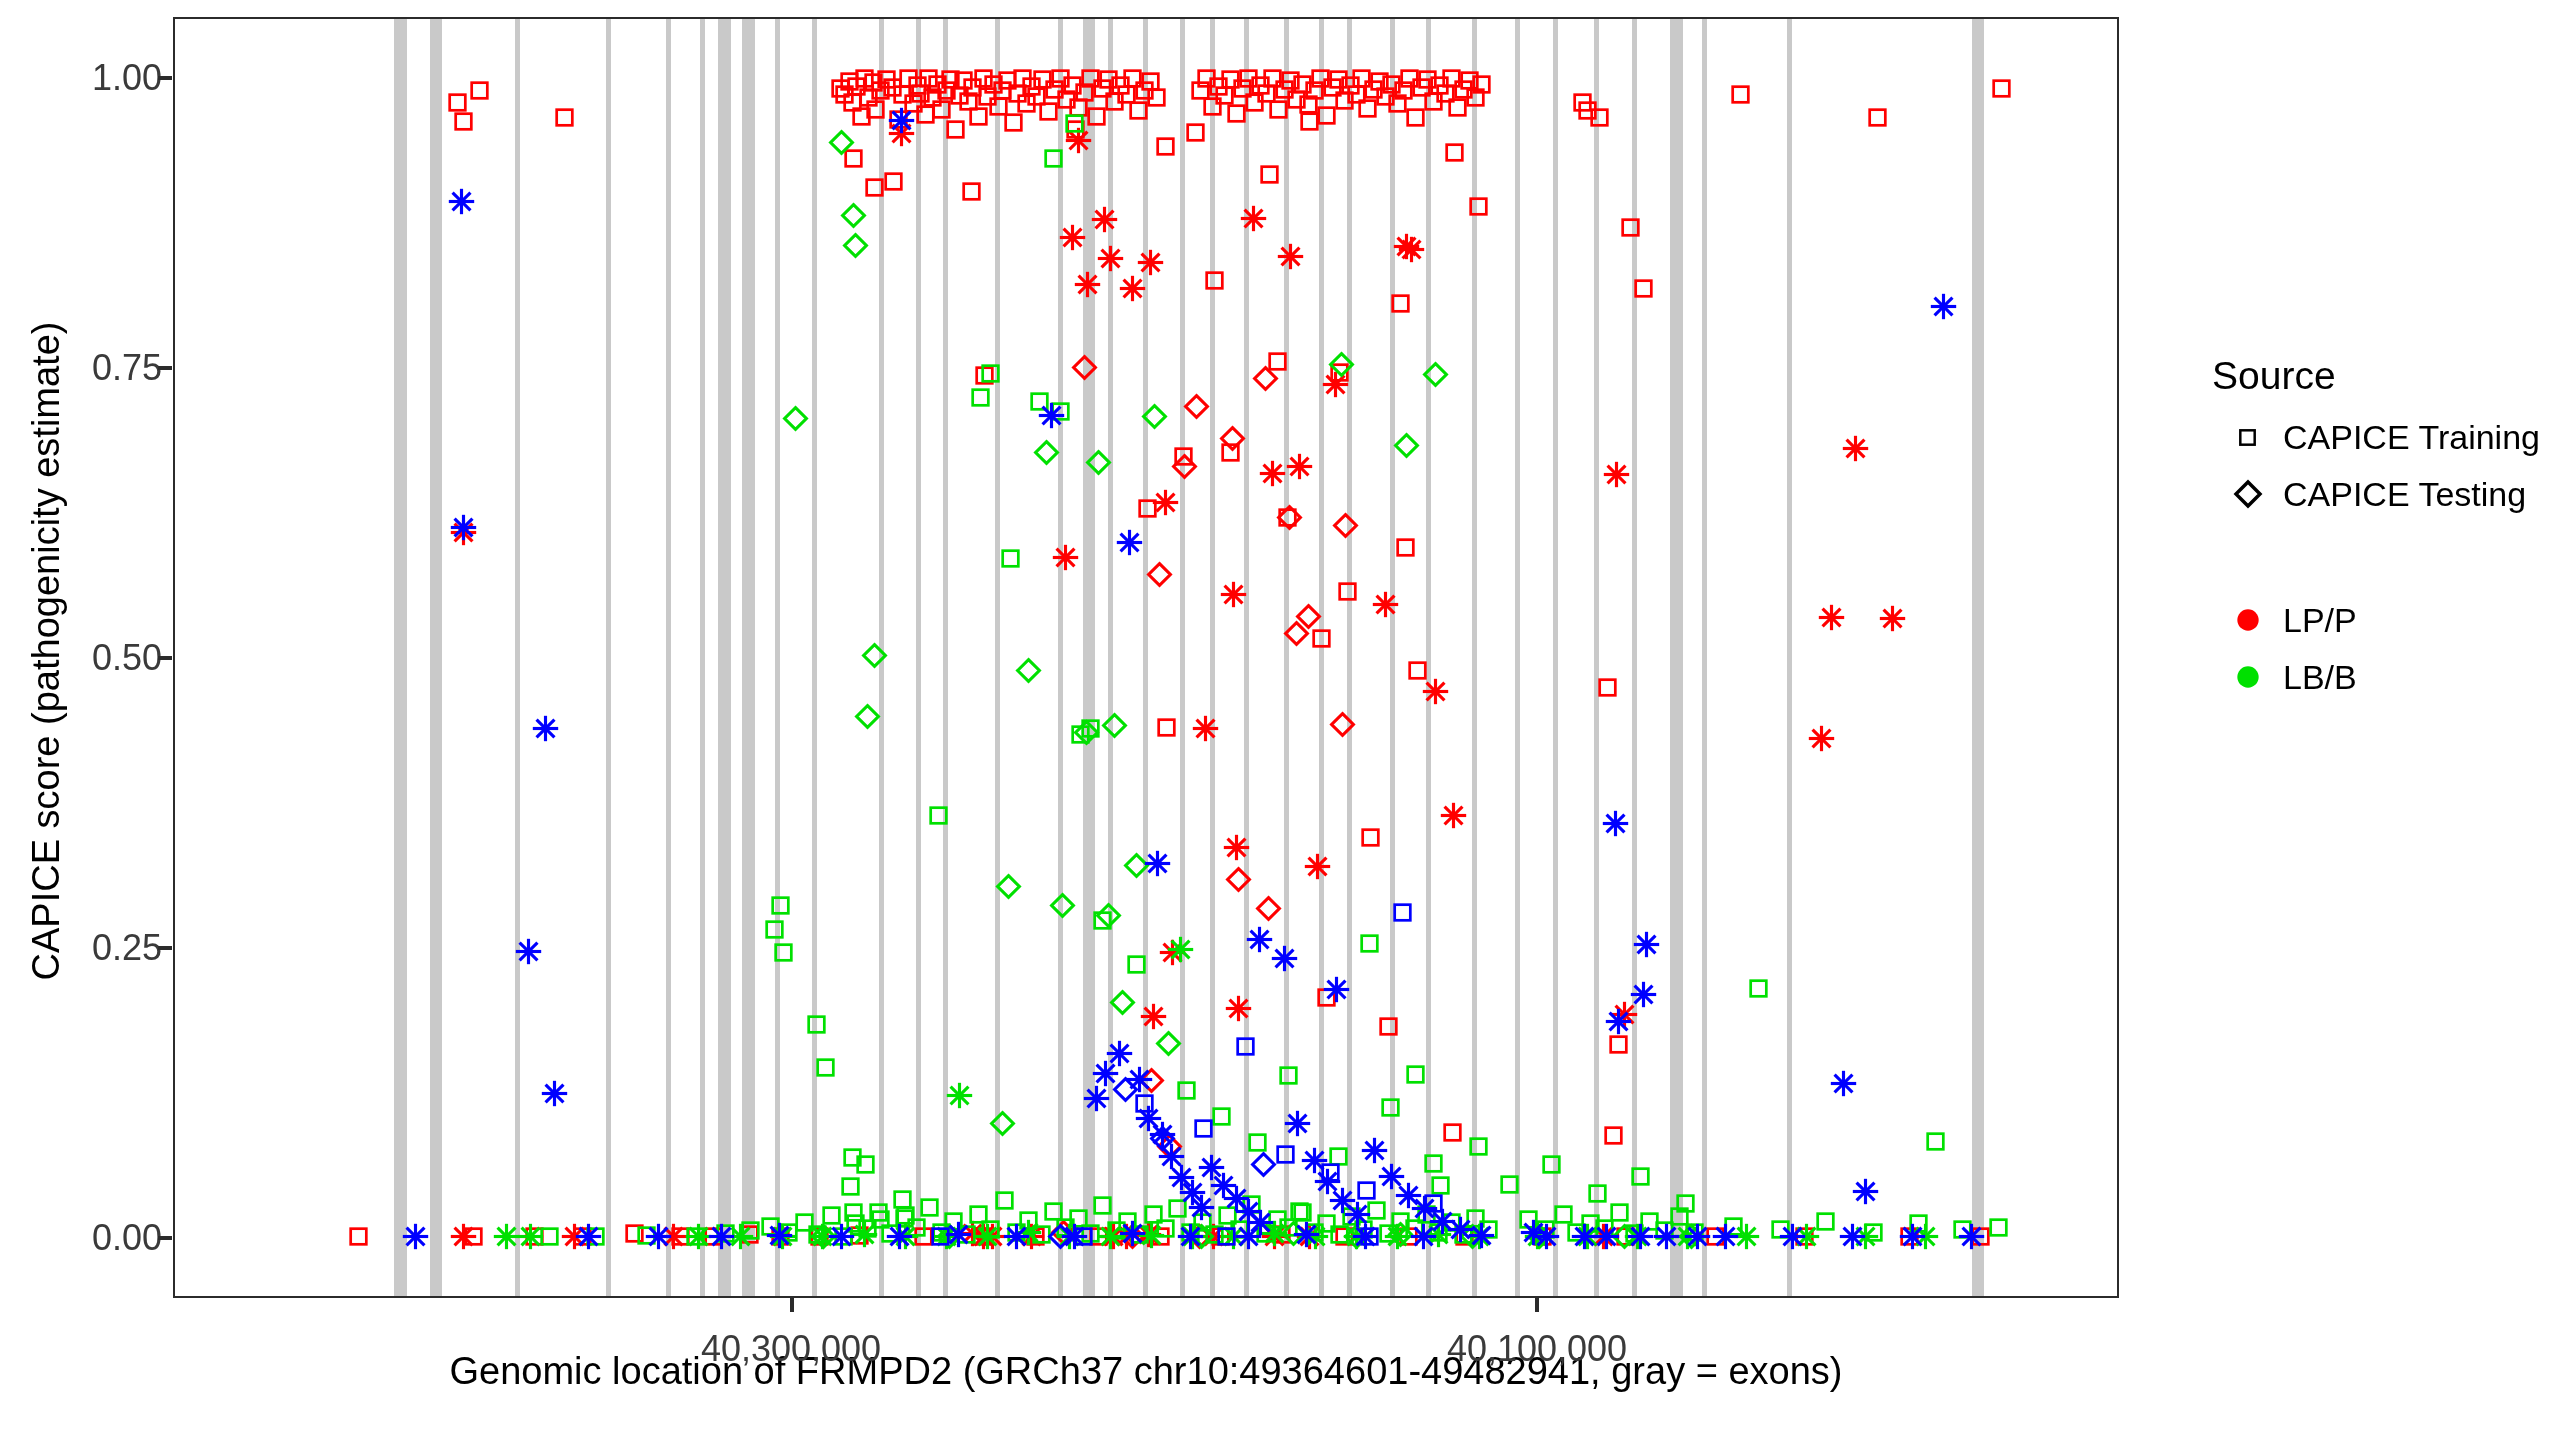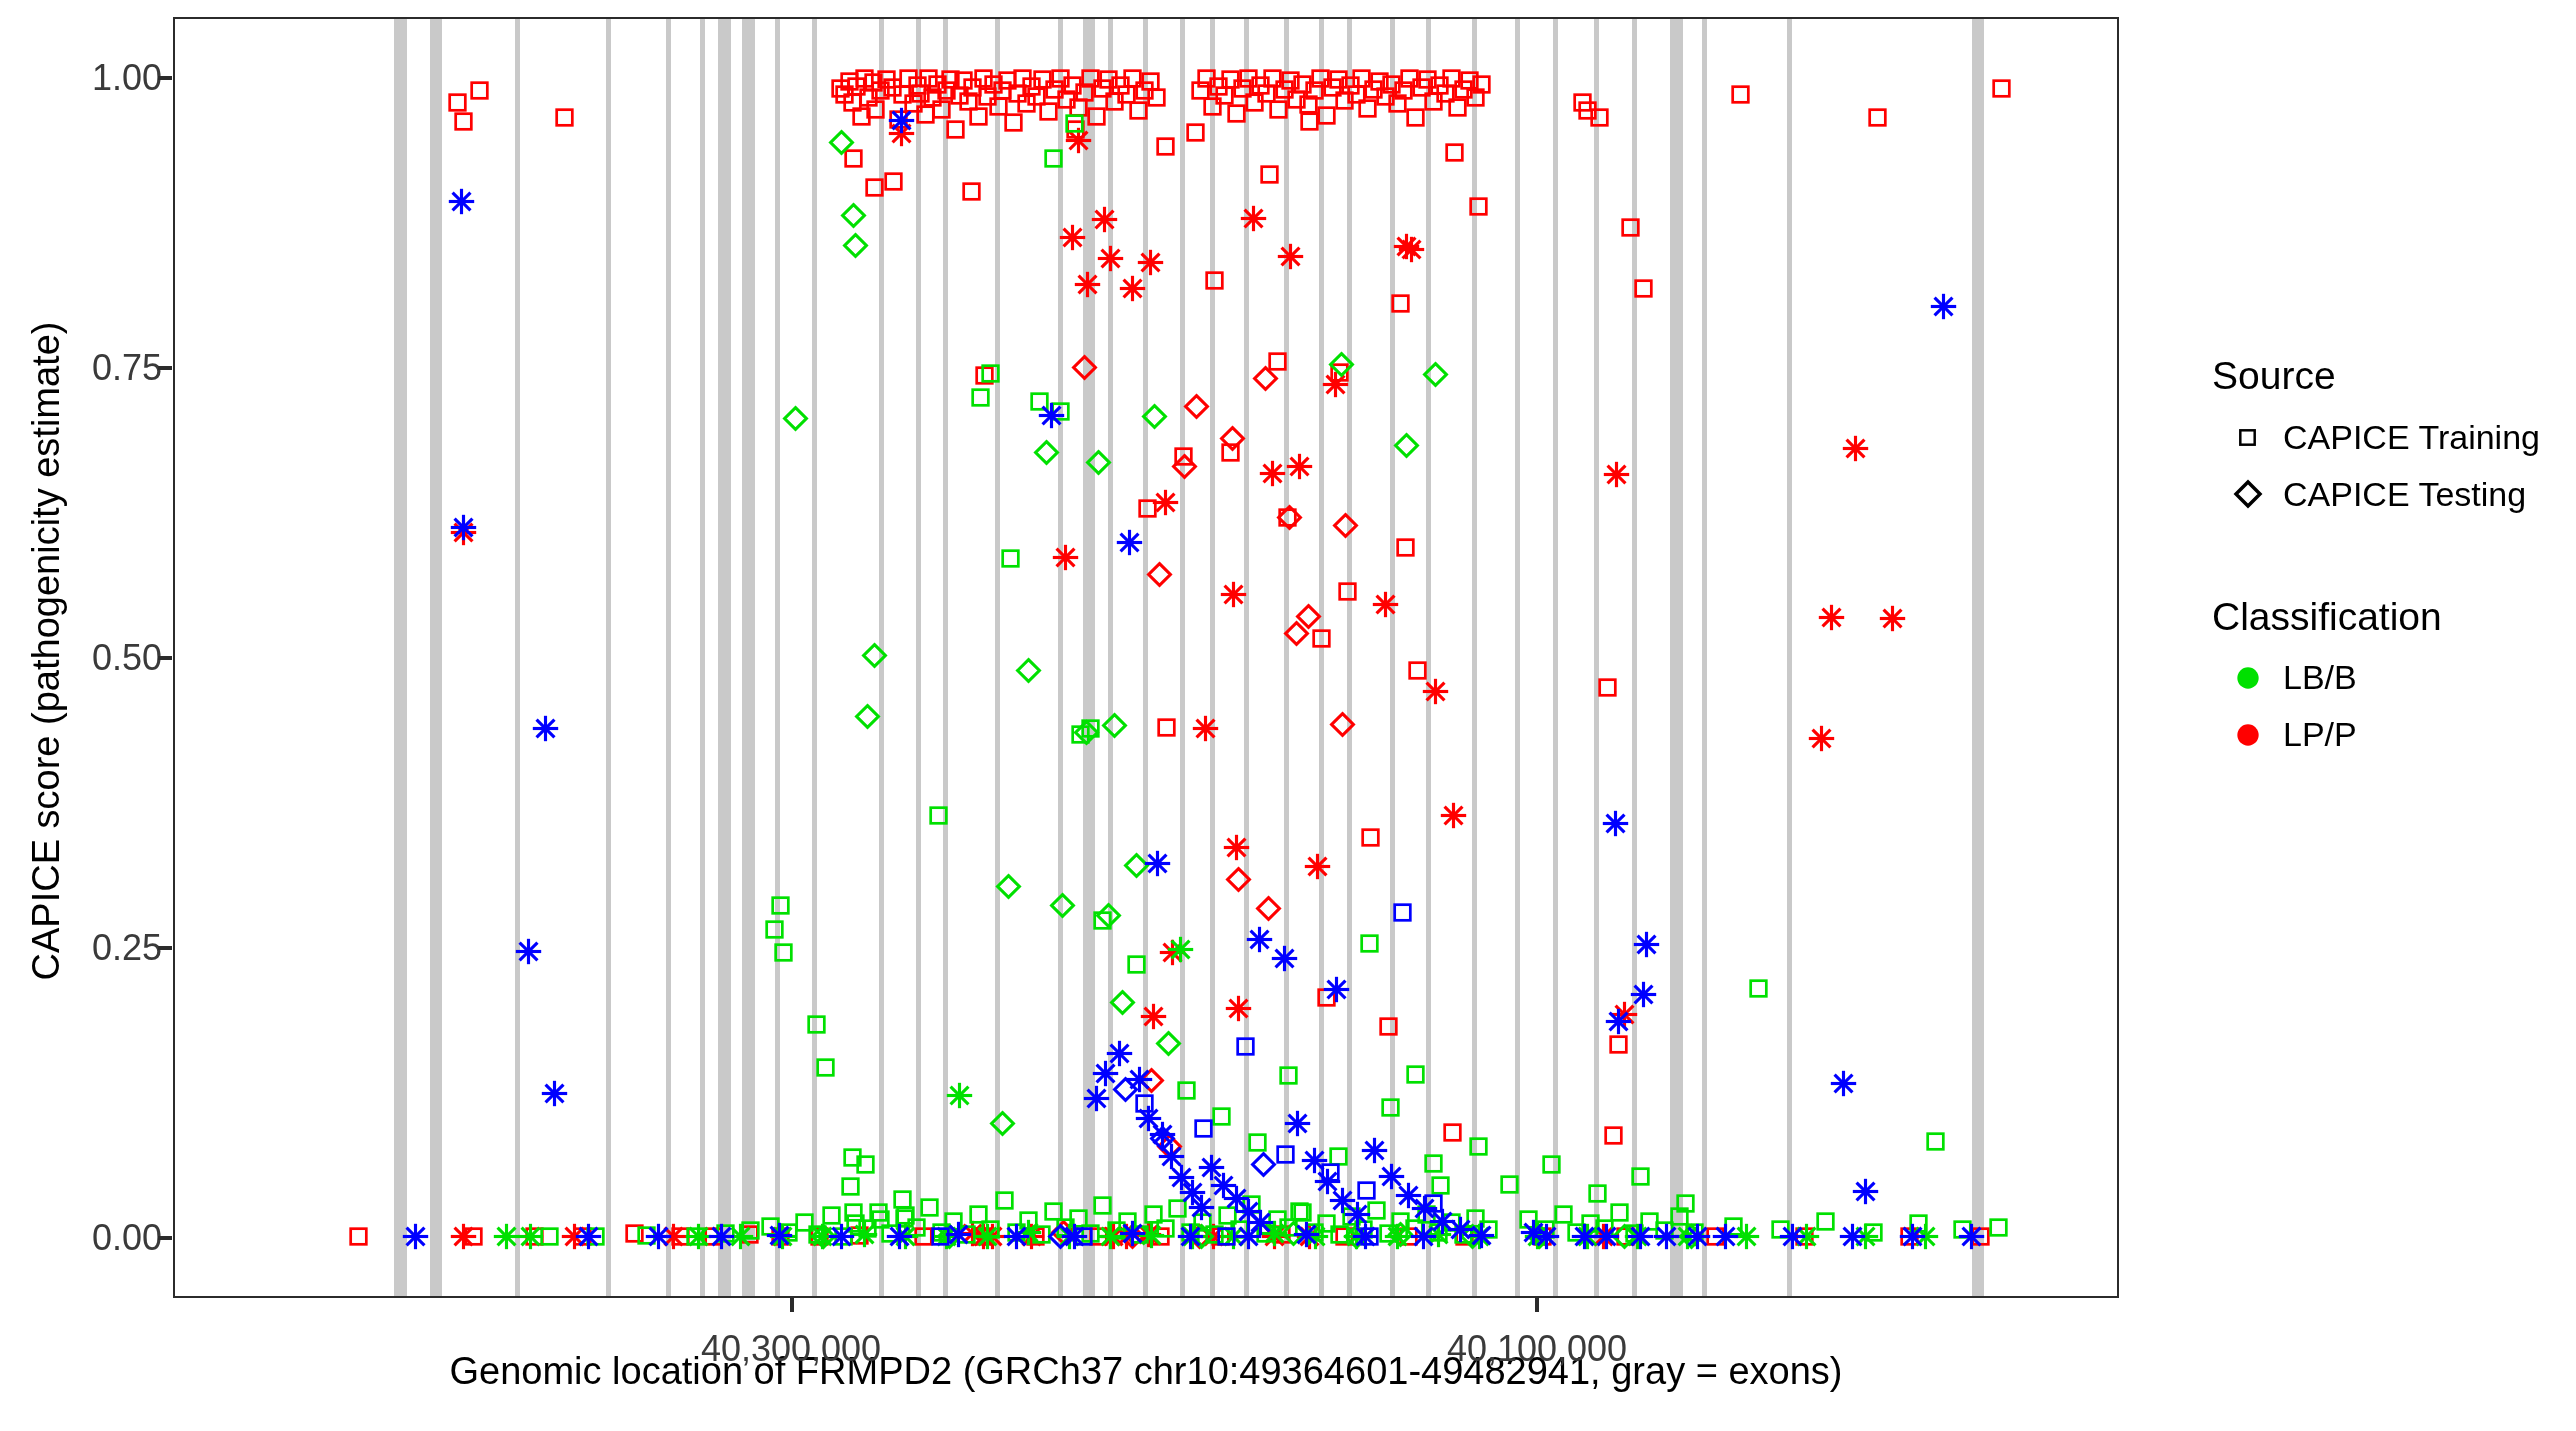--- a/index.html
+++ b/index.html
@@ -2480,32 +2480,31 @@
       </div>
       <div class="leg-row">
         <span class="leg-key">
           <svg width="32" height="32" viewBox="0 0 24 24">
             <path d="M12 3 L21 12 L12 21 L3 12 Z" fill="none" stroke="#000000" stroke-width="2.6"></path>
           </svg>
         </span>
         <span class="leg-lab">CAPICE Testing</span>
       </div>
       <div class="gap"></div>
-      <div class="leg-title">Classification</div>
+      <div class="leg-row">
+        <span class="leg-key">
+          <svg width="32" height="32" viewBox="0 0 24 24">
+            <circle cx="12" cy="12" r="8" fill="#FF0000"></circle>
+          </svg>
+        </span>
+        <span class="leg-lab">LP/P</span>
+      </div>
       <div class="leg-row">
         <span class="leg-key">
           <svg width="32" height="32" viewBox="0 0 24 24">
             <circle cx="12" cy="12" r="8" fill="#00E000"></circle>
           </svg>
         </span>
         <span class="leg-lab">LB/B</span>
       </div>
-      <div class="leg-row">
-        <span class="leg-key">
-          <svg width="32" height="32" viewBox="0 0 24 24">
-            <circle cx="12" cy="12" r="8" fill="#FF0000"></circle>
-          </svg>
-        </span>
-        <span class="leg-lab">LP/P</span>
-      </div>
     </div>
 </div>
 
 
 </body></html>

